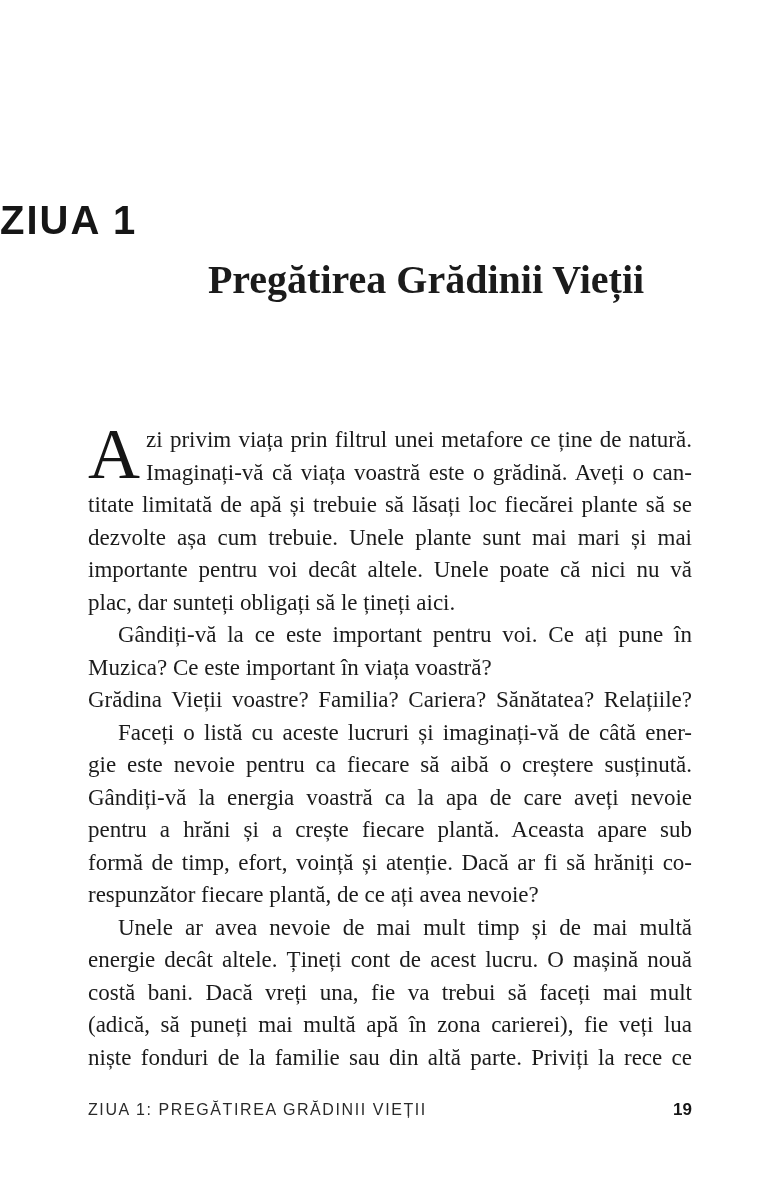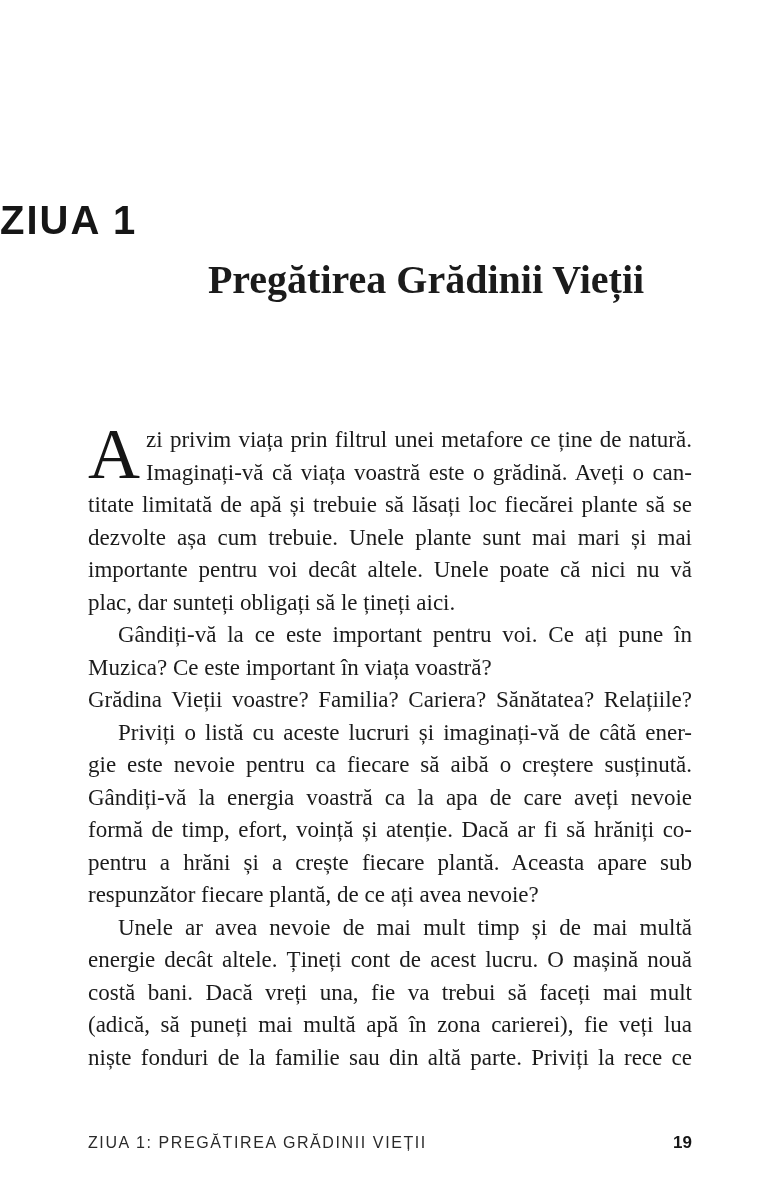--- a/index.html
+++ b/index.html
@@ -70,21 +70,21 @@
     float: left;
     font-size: 72px;
     line-height: 56px;
     height: 62px;
     padding: 2px 6px 0 0;
     font-weight: 400;
     color: #161616;
   }
   .footer {
     position: absolute;
-    top: 1131px;
+    top: 1098px;
     left: 88px;
     width: 604px;
     display: flex;
     justify-content: space-between;
     align-items: baseline;
     font-family: "Liberation Sans", sans-serif;
   }
   .running-title {
     font-size: 16px;
     line-height: 24px;
@@ -117,25 +117,25 @@
         <div class="line">dezvolte așa cum trebuie. Unele plante sunt mai mari și mai</div>
         <div class="line">importante pentru voi decât altele. Unele poate că nici nu vă</div>
         <div class="line endline">plac, dar sunteți obligați să le țineți aici.</div>
       </div>
       <div class="paragraph">
         <div class="line indent">Gândiți-vă la ce este important pentru voi. Ce ați pune în</div>
         <div class="line endline">Muzica? Ce este important în viața voastră?</div>
         <div class="line">Grădina Vieții voastre? Familia? Cariera? Sănătatea? Relațiile?</div>
       </div>
       <div class="paragraph">
-        <div class="line indent">Priviți o listă cu aceste lucruri și imaginați-vă de câtă ener-</div>
+        <div class="line indent">Faceți o listă cu aceste lucruri și imaginați-vă de câtă ener-</div>
         <div class="line">gie este nevoie pentru ca fiecare să aibă o creștere susținută.</div>
         <div class="line">Gândiți-vă la energia voastră ca la apa de care aveți nevoie</div>
+        <div class="line">pentru a hrăni și a crește fiecare plantă. Aceasta apare sub</div>
         <div class="line">formă de timp, efort, voință și atenție. Dacă ar fi să hrăniți co-</div>
-        <div class="line">pentru a hrăni și a crește fiecare plantă. Aceasta apare sub</div>
         <div class="line endline">respunzător fiecare plantă, de ce ați avea nevoie?</div>
       </div>
       <div class="paragraph">
         <div class="line indent">Unele ar avea nevoie de mai mult timp și de mai multă</div>
         <div class="line">energie decât altele. Țineți cont de acest lucru. O mașină nouă</div>
         <div class="line">costă bani. Dacă vreți una, fie va trebui să faceți mai mult</div>
         <div class="line">(adică, să puneți mai multă apă în zona carierei), fie veți lua</div>
         <div class="line">niște fonduri de la familie sau din altă parte. Priviți la rece ce</div>
       </div>
     </div>

